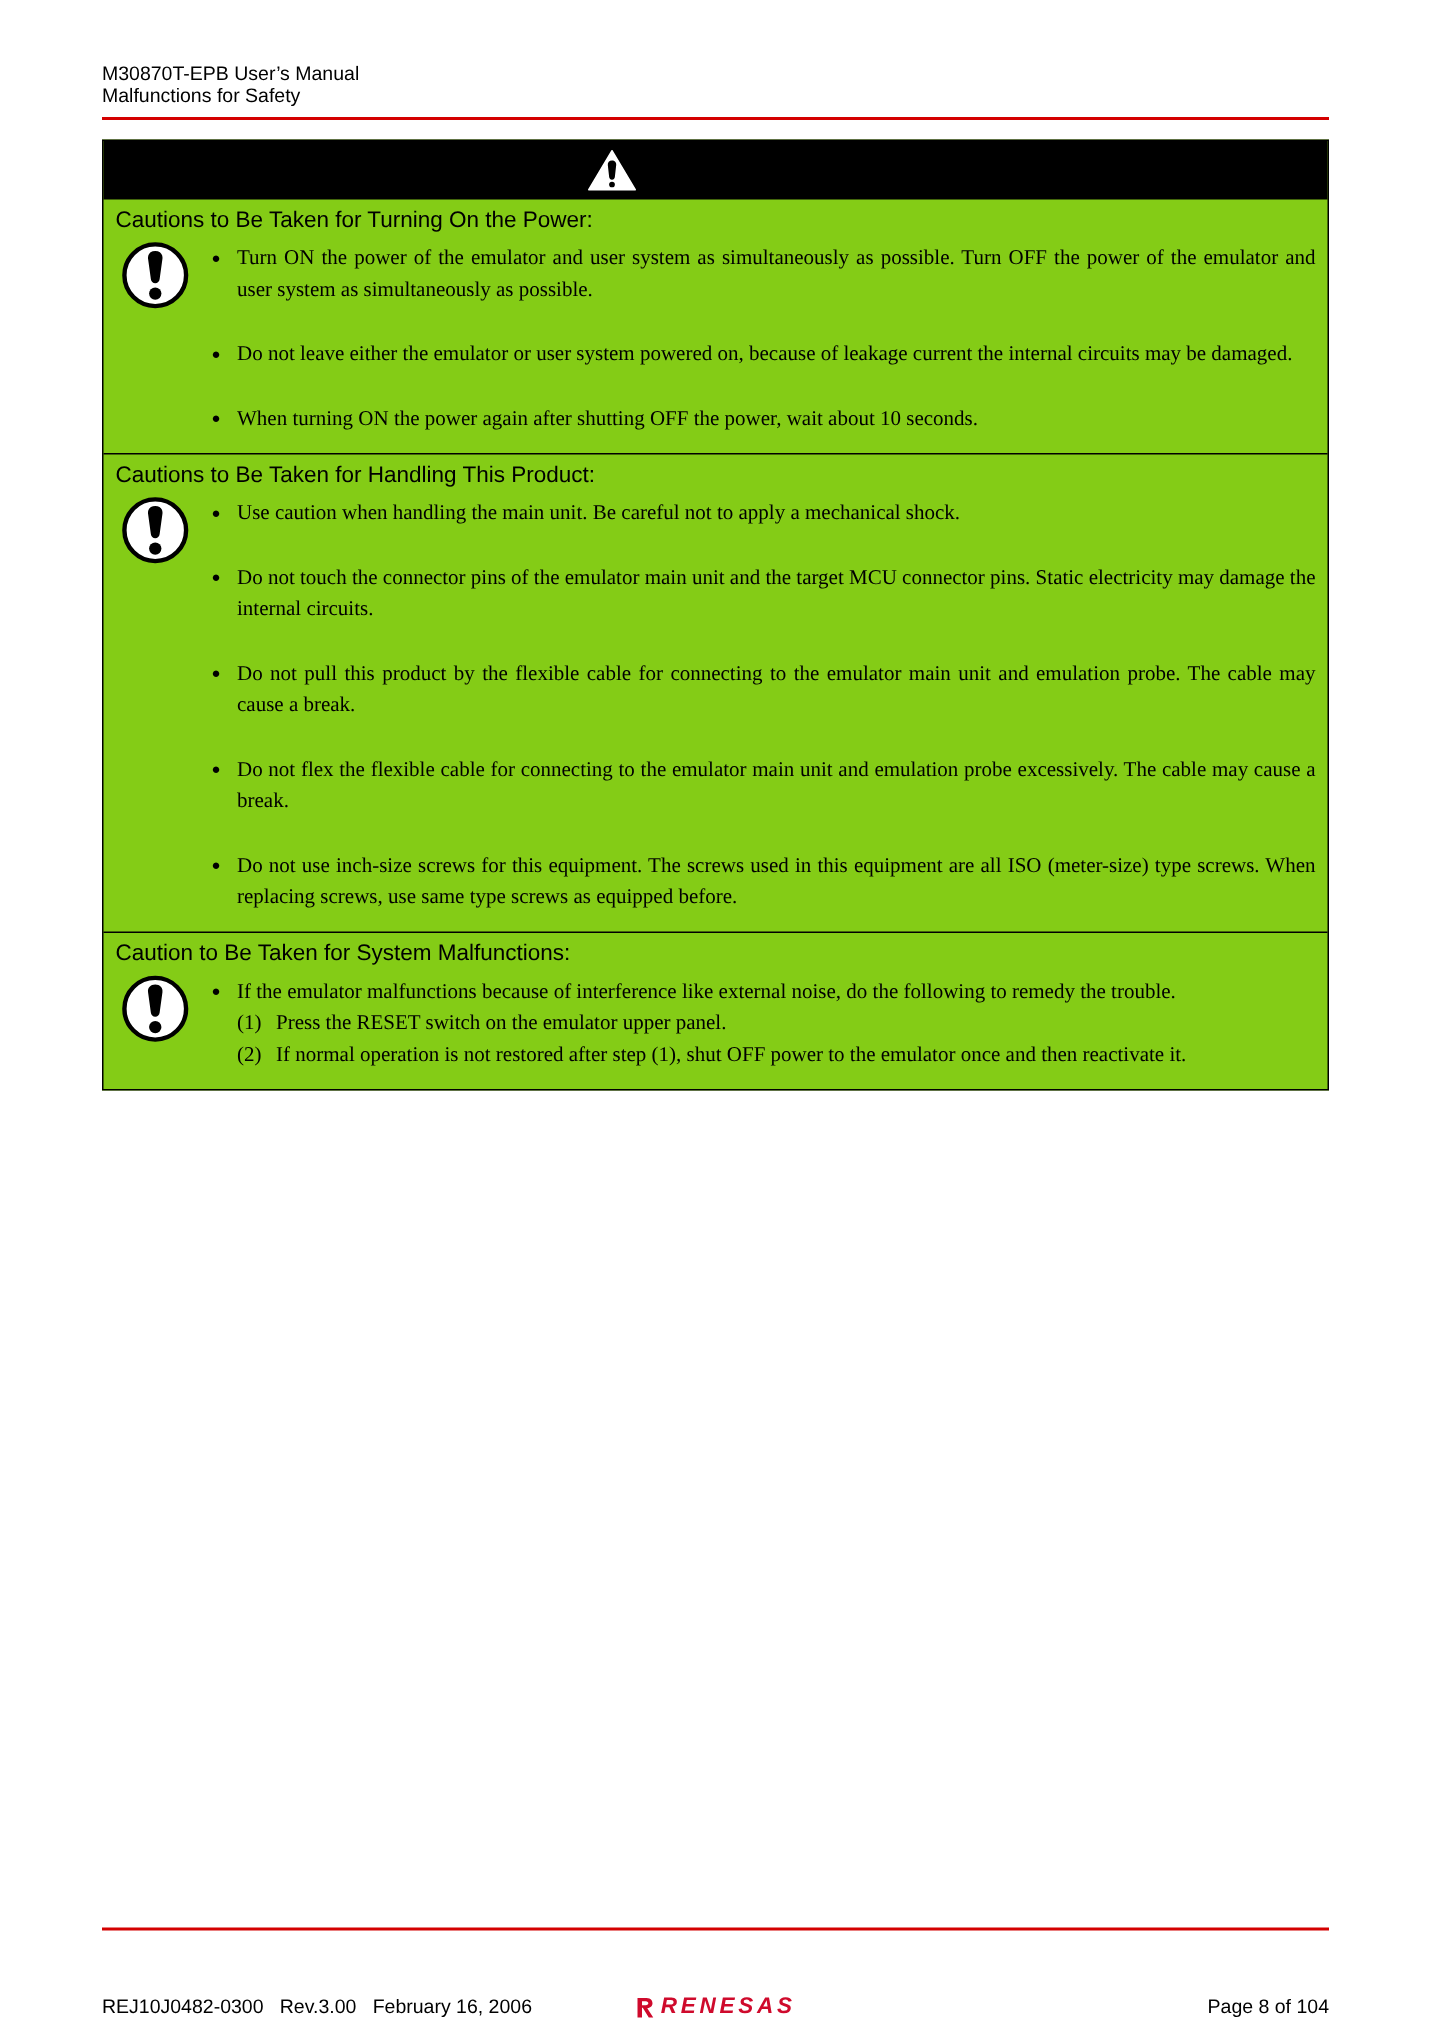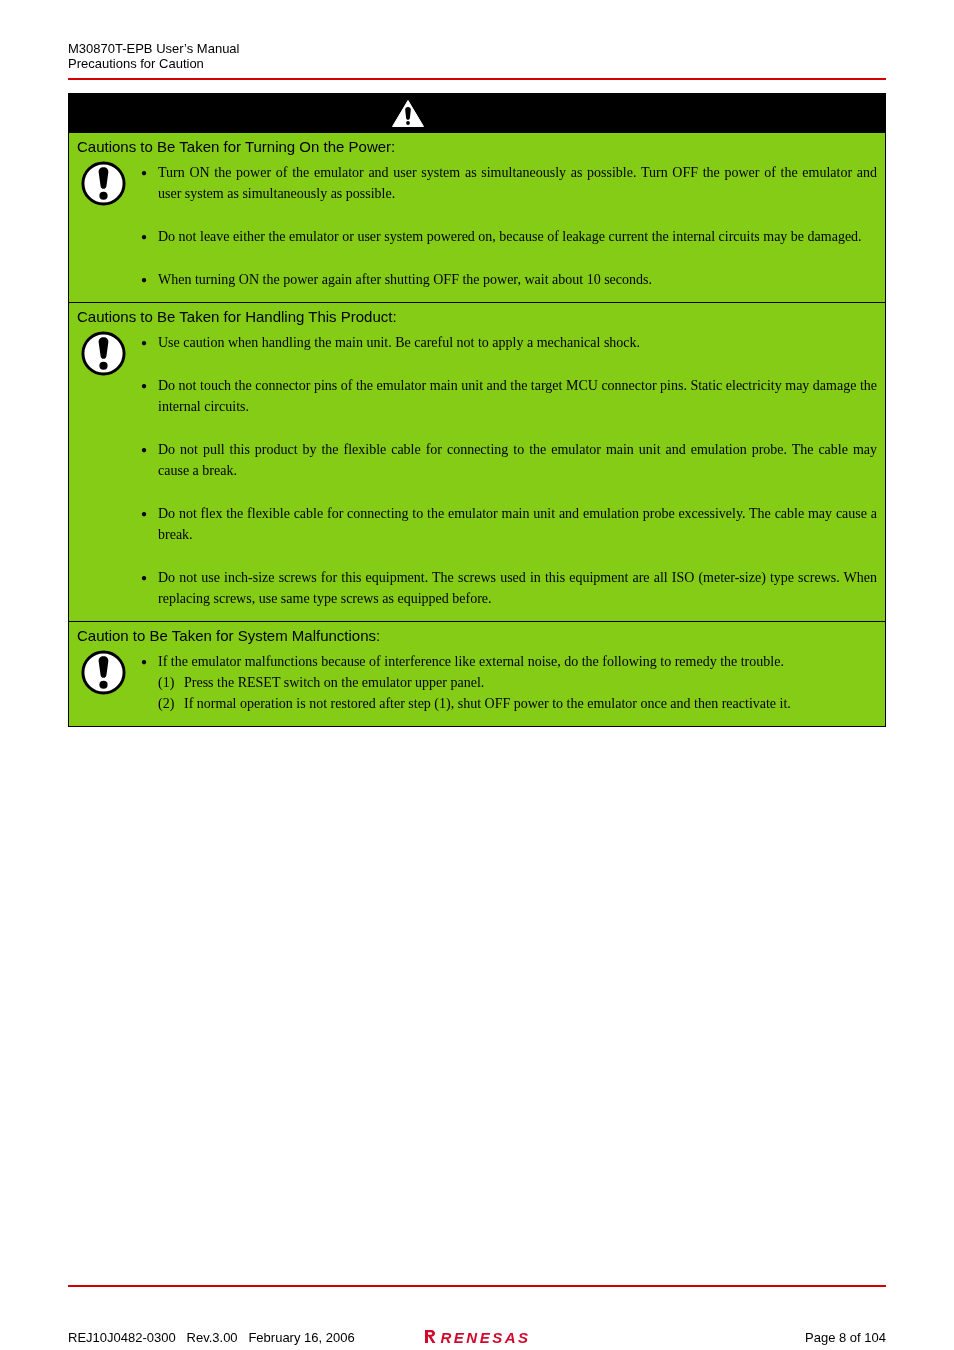--- a/index.html
+++ b/index.html
@@ -78,38 +78,38 @@
     display: flex;
     align-items: center;
     font-family: "Liberation Sans", "DejaVu Sans", sans-serif;
     font-size: 13px;
     margin-top: 36px;
   }
   .f-left  { flex: 1; white-space: pre; }
   .f-right { flex: 1; text-align: right; }
   .f-logo {
     display: flex;
-    align-items: flex-start;
+    align-items: flex-end;
     gap: 4px;
     color: #cf0a2c;
     font-weight: bold;
     font-style: italic;
     font-size: 15px;
     letter-spacing: 2.5px;
     font-family: "Liberation Sans", "DejaVu Sans", sans-serif;
   }
 </style>
 </head>
 <body>
 
 <div class="page">
 
   <div class="header">
     <span>M30870T-EPB User’s Manual</span>
-    <span>Precautions for Caution</span>
+    <span>Malfunctions for Safety</span>
   </div>
 
   <div class="caution-box">
     <div class="banner">
       <svg width="34" height="29" viewBox="0 0 34 29">
         <path d="M17 1.5 L32.5 27.5 L1.5 27.5 Z" fill="#ffffff" stroke="#ffffff" stroke-width="1" stroke-linejoin="round"></path>
         <path d="M17 8 C18.8 8 20 9.2 19.8 11 L18.9 19 C18.8 20.1 18 20.8 17 20.8 C16 20.8 15.2 20.1 15.1 19 L14.2 11 C14 9.2 15.2 8 17 8 Z" fill="#000"></path>
         <circle cx="17" cy="24" r="1.9" fill="#000"></circle>
       </svg>
     </div>

